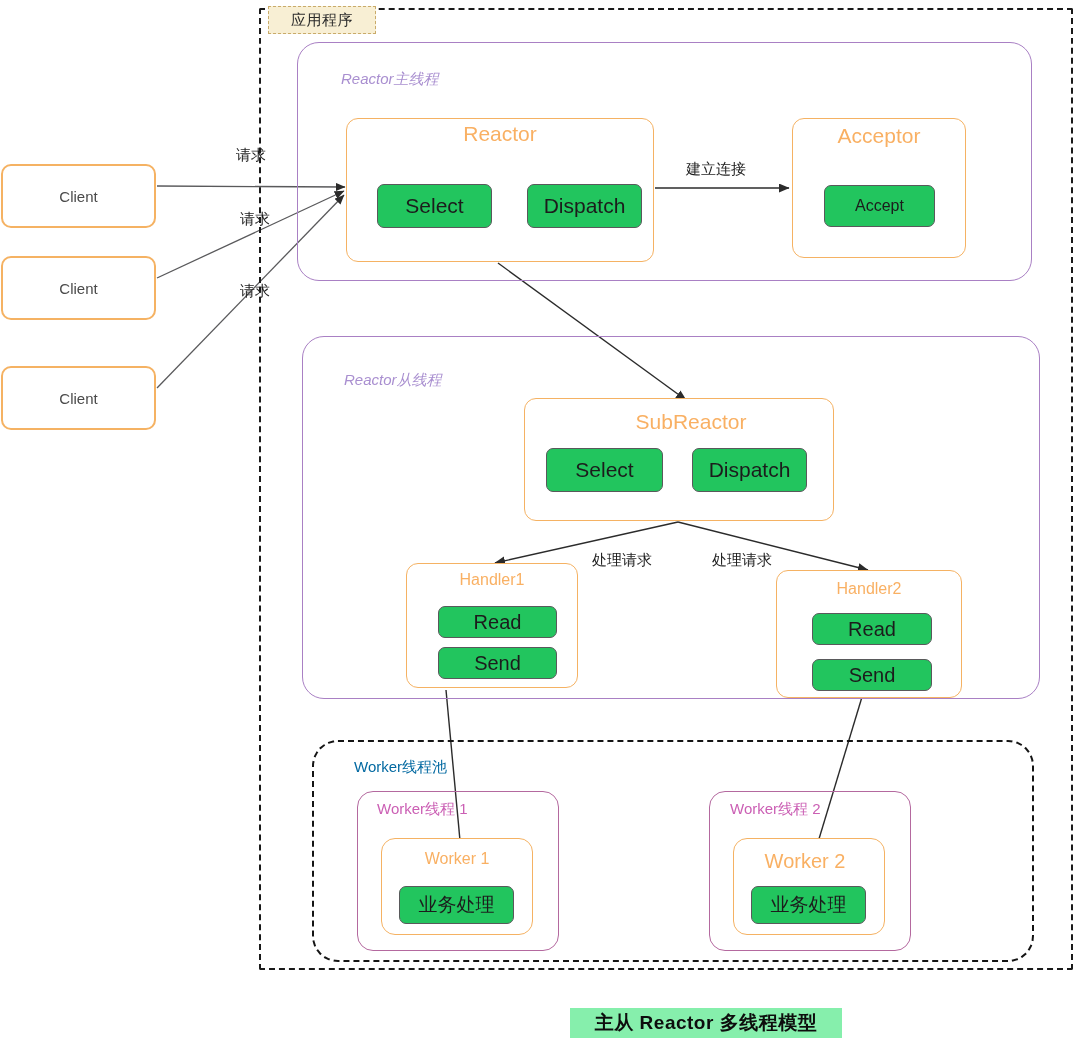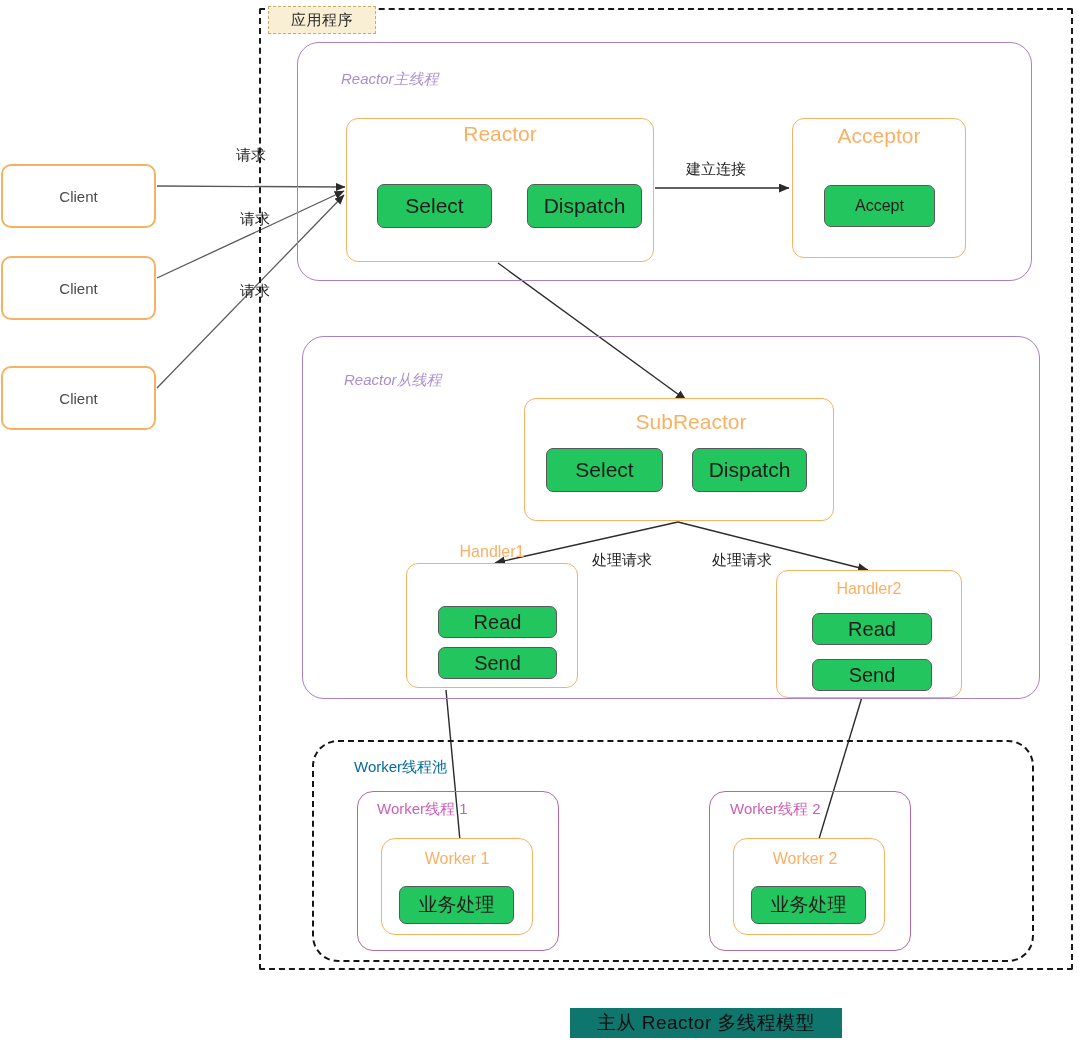--- a/index.html
+++ b/index.html
@@ -94,23 +94,23 @@
   }
 
   
   .edge-label{
     color:#1d1d1d;font-size:15px;white-space:nowrap;
     background:transparent;
   }
 
   
   .caption{
-    background:#0f766e;
+    background:#86efac;
     color:#0d0d0d;
-    font-weight:normal;
+    font-weight:bold;
     font-size:19px;
     display:flex;align-items:center;justify-content:center;
     letter-spacing:.5px;
     padding:2px 8px;
   }
 </style>
 </head>
 <body>
 
 <div id="stage">
@@ -177,39 +177,39 @@
 
   <div class="abs orange-box" style="left:524px;top:398px;width:310px;height:123px;"></div>
   <div class="abs orange-title" style="left:536px;top:410px;width:310px;font-size:21px;">SubReactor</div>
   <div class="abs chip" style="left:546px;top:448px;width:117px;height:44px;font-size:21px;">Select</div>
   <div class="abs chip" style="left:692px;top:448px;width:115px;height:44px;font-size:21px;">Dispatch</div>
 
   <div class="abs edge-label" style="left:592px;top:551px;">处理请求</div>
   <div class="abs edge-label" style="left:712px;top:551px;">处理请求</div>
 
   <div class="abs orange-box" style="left:406px;top:563px;width:172px;height:125px;"></div>
-  <div class="abs orange-title" style="left:406px;top:543px;width:172px;font-size:16px;">Handler1</div>
+  <div class="abs orange-title" style="left:406px;top:571px;width:172px;font-size:16px;">Handler1</div>
   <div class="abs chip" style="left:438px;top:606px;width:119px;height:32px;font-size:20px;">Read</div>
   <div class="abs chip" style="left:438px;top:647px;width:119px;height:32px;font-size:20px;">Send</div>
 
   <div class="abs orange-box" style="left:776px;top:570px;width:186px;height:128px;"></div>
   <div class="abs orange-title" style="left:776px;top:580px;width:186px;font-size:16px;">Handler2</div>
   <div class="abs chip" style="left:812px;top:613px;width:120px;height:32px;font-size:20px;">Read</div>
   <div class="abs chip" style="left:812px;top:659px;width:120px;height:32px;font-size:20px;">Send</div>
 
   <div class="abs pool-dashed" style="left:312px;top:740px;width:722px;height:222px;"></div>
   <div class="abs pool-label" style="left:354px;top:758px;">Worker线程池</div>
 
   <div class="abs magenta-box" style="left:357px;top:791px;width:202px;height:160px;"></div>
   <div class="abs magenta-label" style="left:377px;top:800px;">Worker线程 1</div>
   <div class="abs orange-box" style="left:381px;top:838px;width:152px;height:97px;border-radius:14px;"></div>
   <div class="abs orange-title" style="left:381px;top:850px;width:152px;font-size:16px;">Worker 1</div>
   <div class="abs chip" style="left:399px;top:886px;width:115px;height:38px;font-size:19px;">业务处理</div>
 
   <div class="abs magenta-box" style="left:709px;top:791px;width:202px;height:160px;"></div>
   <div class="abs magenta-label" style="left:730px;top:800px;">Worker线程 2</div>
   <div class="abs orange-box" style="left:733px;top:838px;width:152px;height:97px;border-radius:14px;"></div>
-  <div class="abs orange-title" style="left:733px;top:850px;width:144px;font-size:16px;">Worker 2</div>
+  <div class="abs orange-title" style="left:733px;top:850px;width:144px;font-size:20px;">Worker 2</div>
   <div class="abs chip" style="left:751px;top:886px;width:115px;height:38px;font-size:19px;">业务处理</div>
 
   <div class="abs caption" style="left:570px;top:1008px;width:272px;height:30px;">主从 Reactor 多线程模型</div>
 
 </div>
 
 </body></html>

